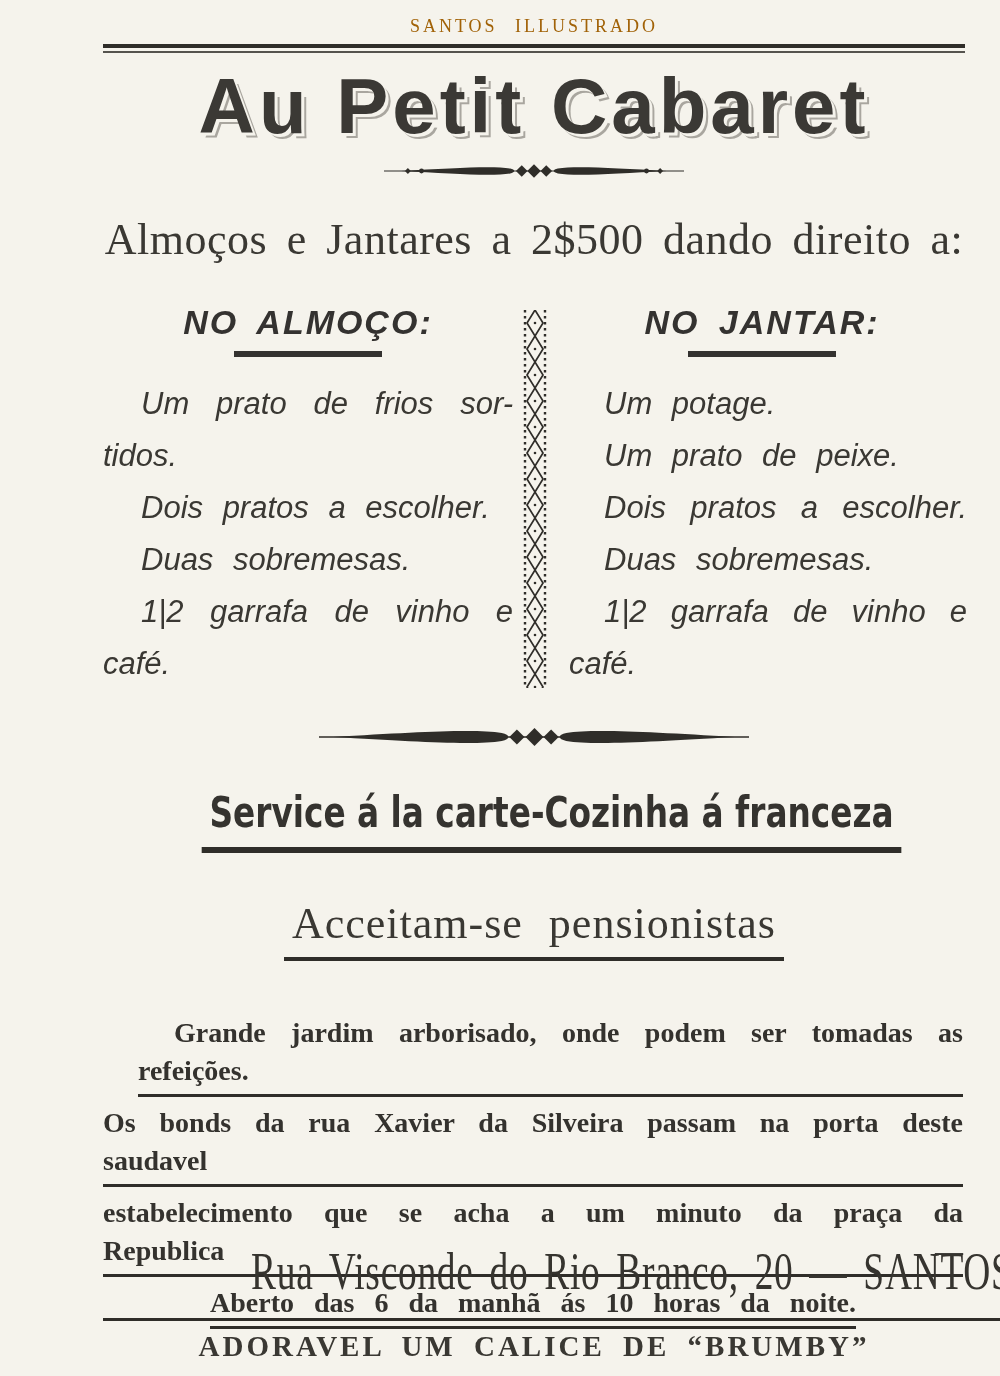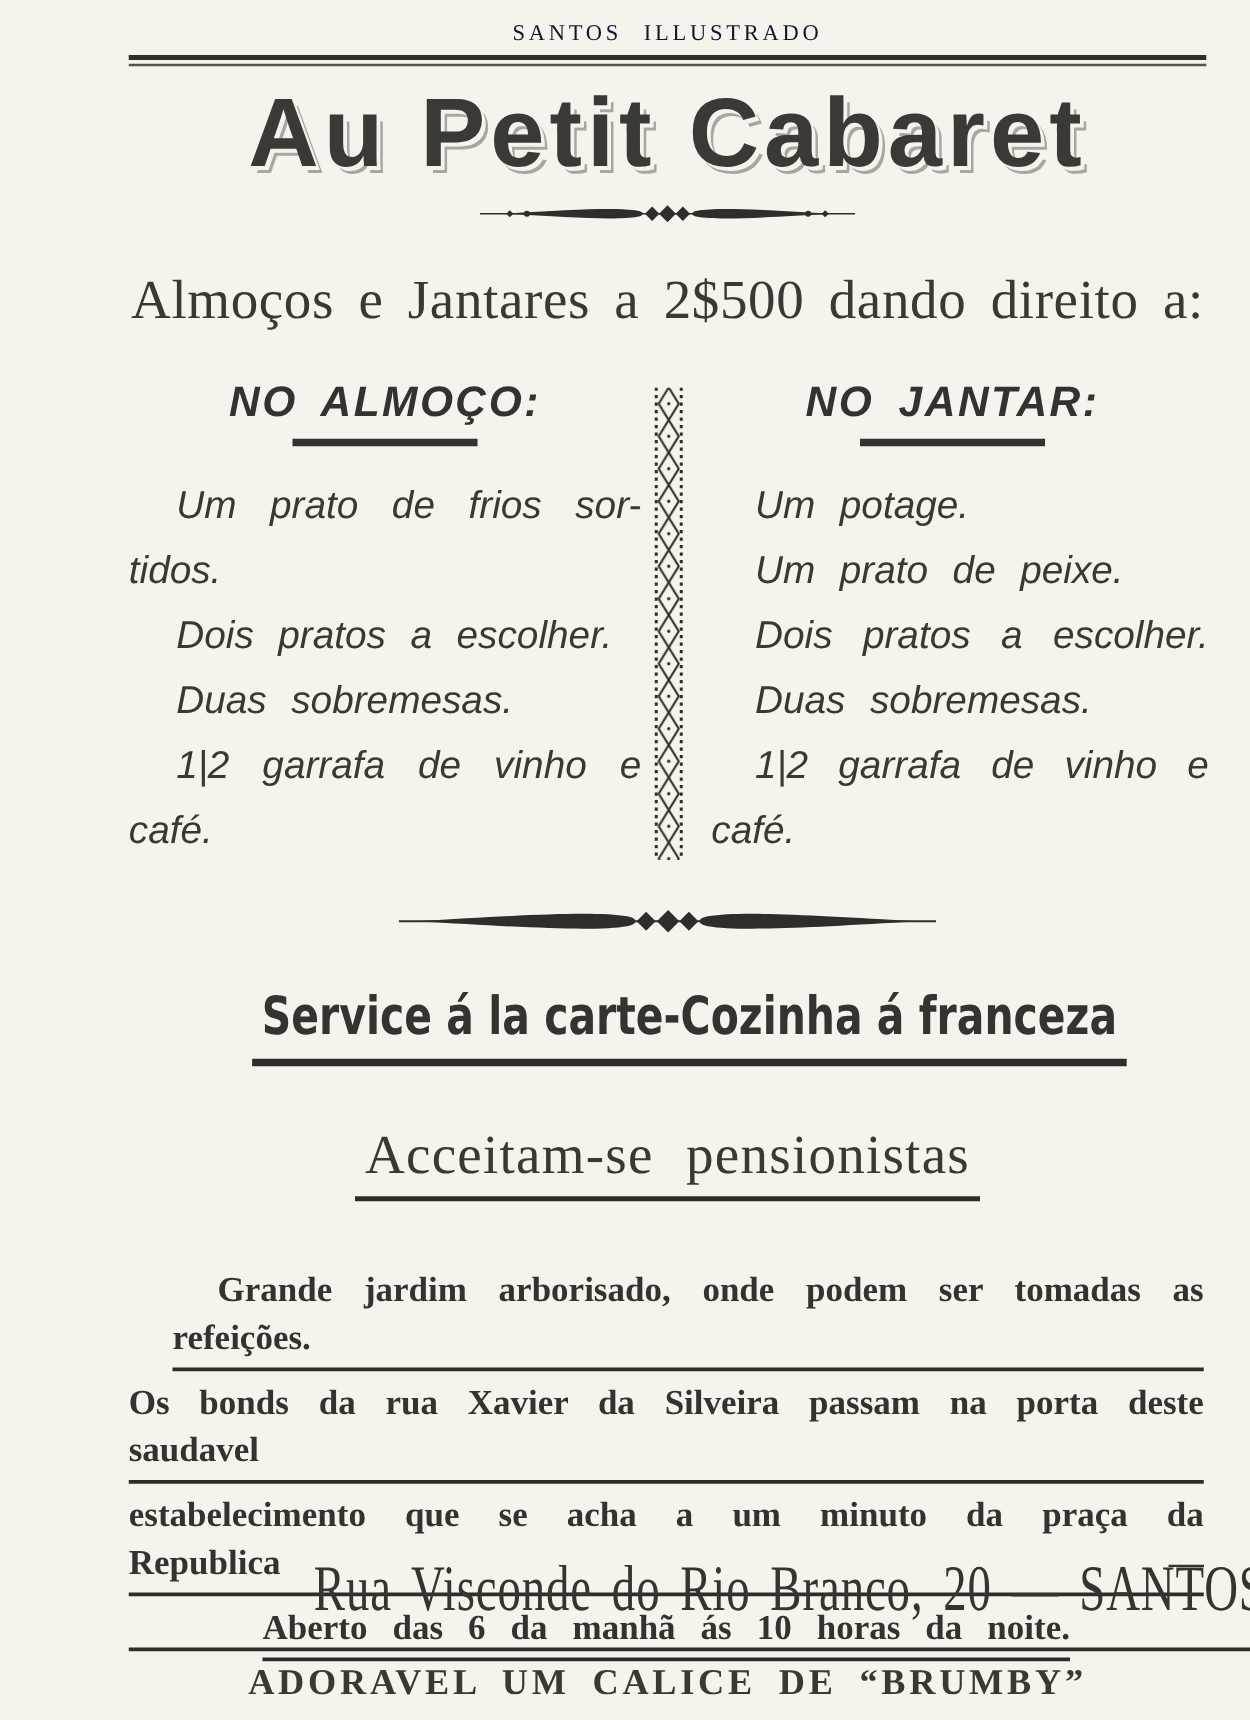--- a/index.html
+++ b/index.html
@@ -8,21 +8,21 @@
     background:#f5f3ec;
     color:#2f2d29;
     font-family:"Liberation Serif", serif;
     overflow:hidden;
   }
   .band { position:absolute; left:103px; width:862px; text-align:center; }
 
   
   #masthead {
     top:16px; font-size:18px; letter-spacing:3px; word-spacing:10px;
-    color:#0f172a;
+    color:#a16207;
   }
   #toprule {
     position:absolute; top:44px; left:103px; width:862px; height:3px;
     border-top:4px solid #2f2d29; border-bottom:2px solid #55534e;
   }
 
   
   #title-band { top:56px; }
   #page-title {
     font-family:"Liberation Sans", sans-serif;

